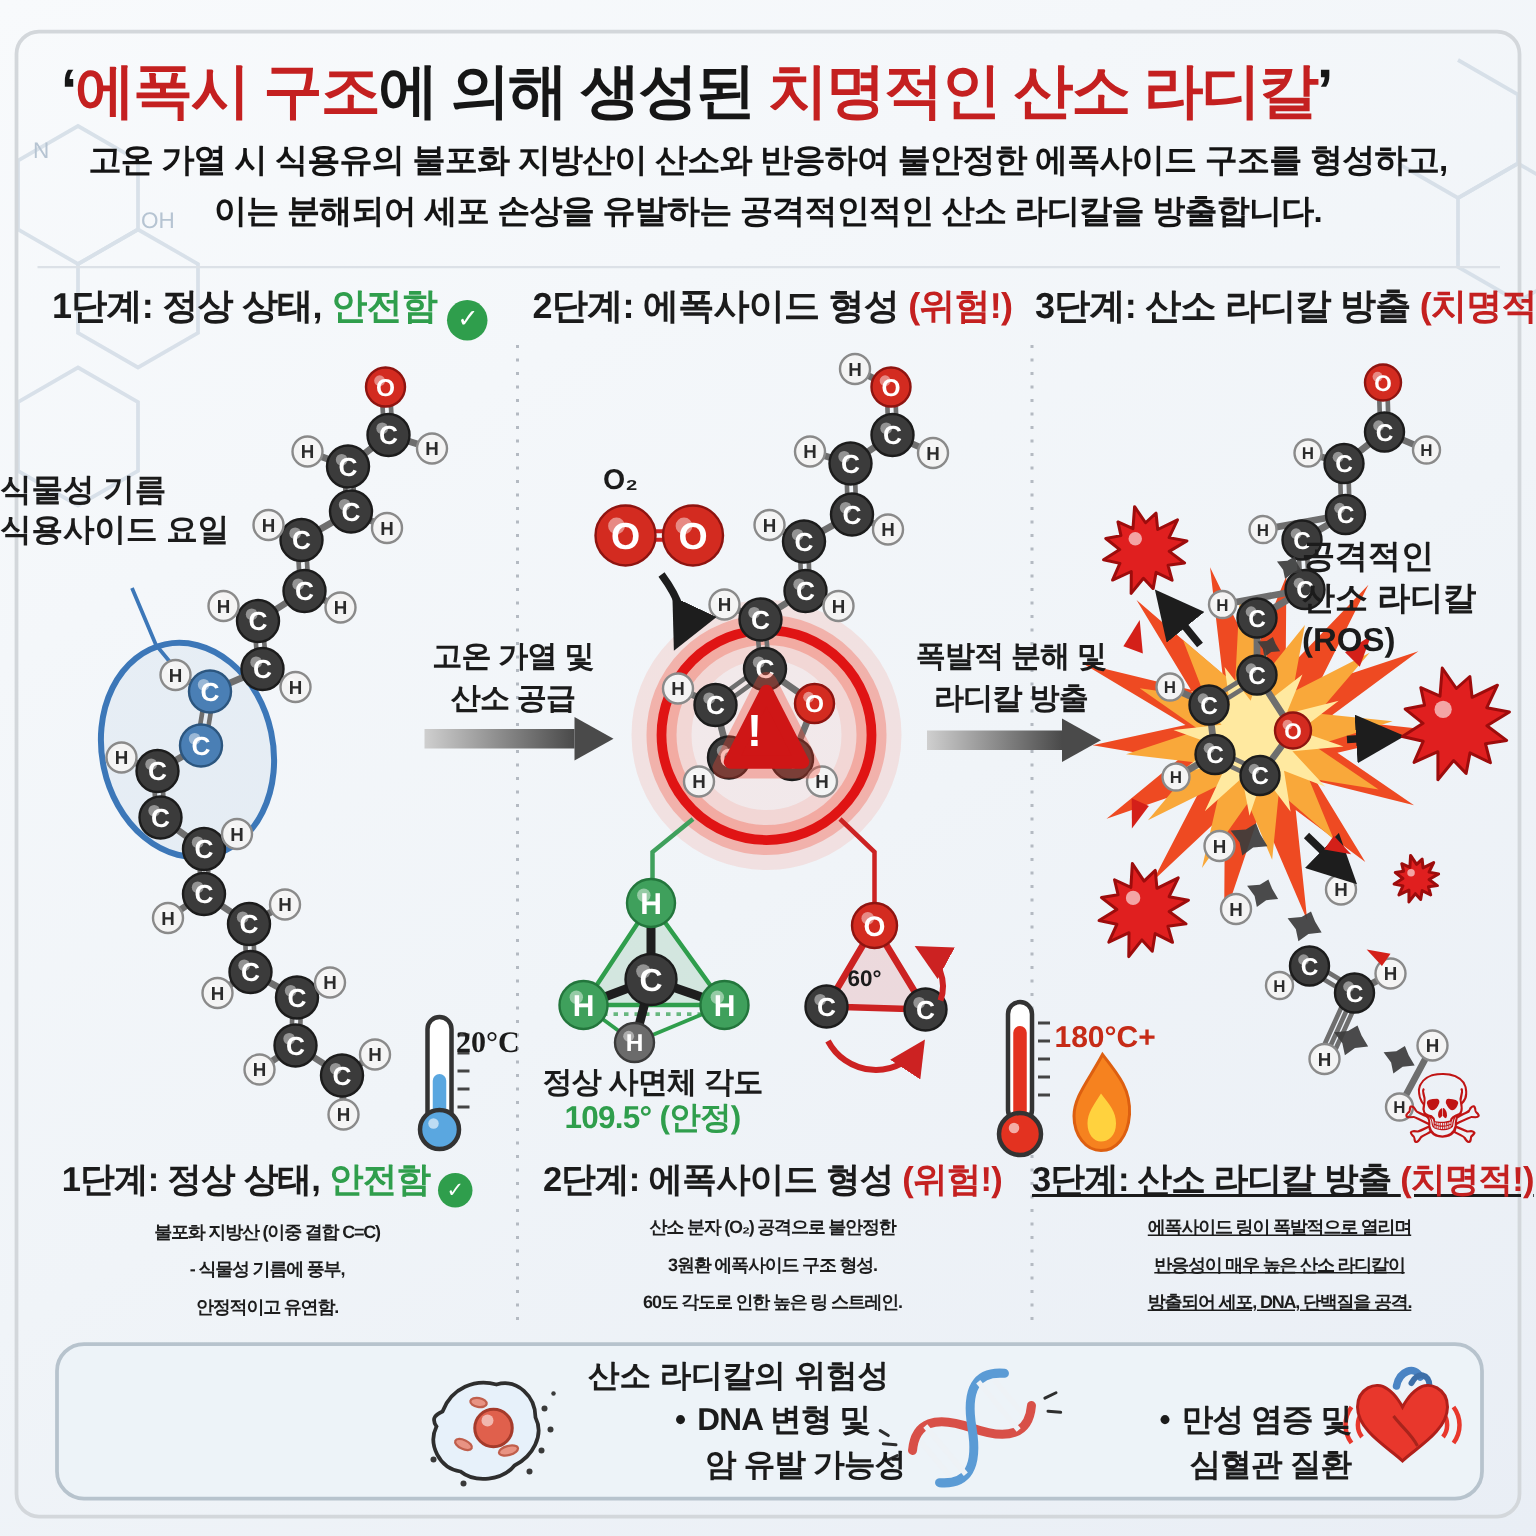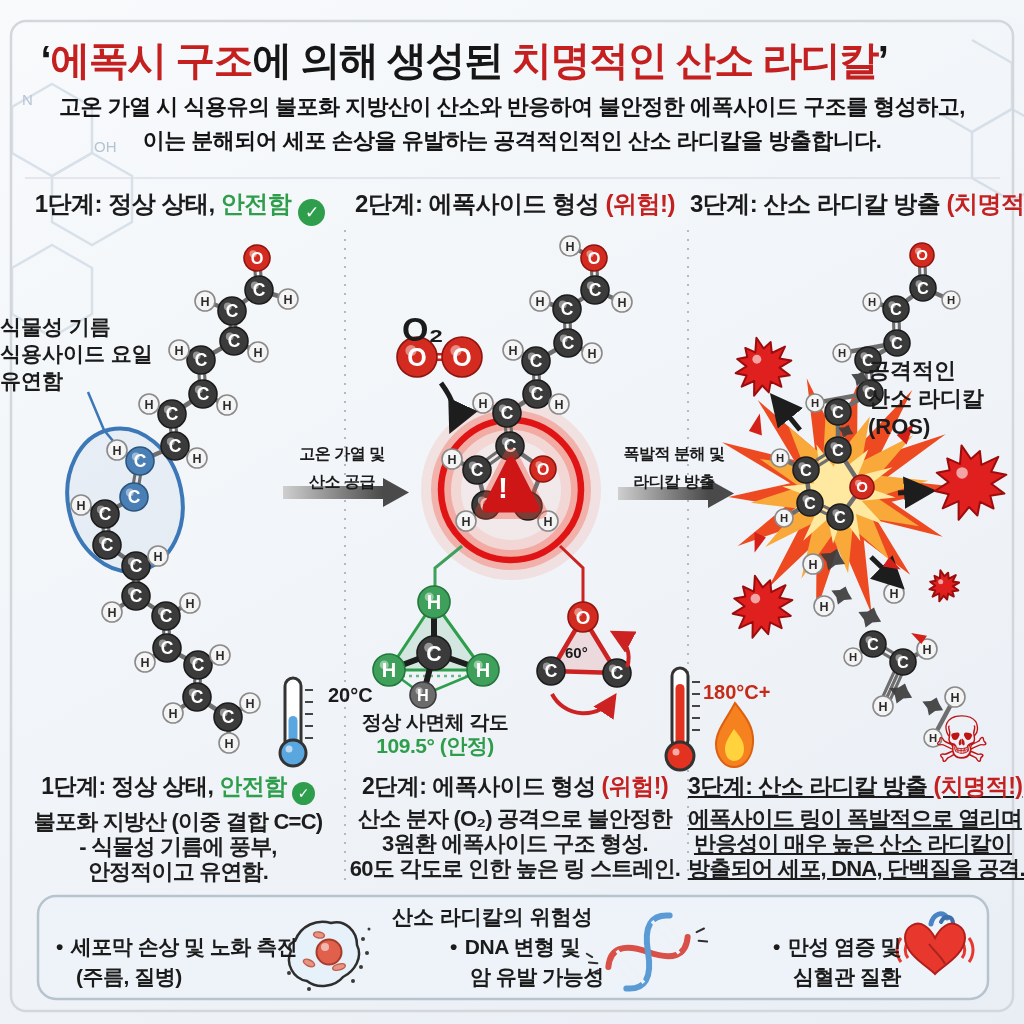--- a/index.html
+++ b/index.html
@@ -11,25 +11,25 @@
   .center{text-align:left;}
   .hl-red{color:#c42020;}
   .hl-green{color:#2f9e4c;}
   .title{top:33px;left:0;width:928px;font-size:40px;letter-spacing:-1.5px;text-align:center;color:#161616;}
   .intro{left:0;width:1024px;font-size:22px;text-align:center;color:#141414;letter-spacing:-0.5px;}
   .step-header{top:188px;font-size:24px;text-align:center;letter-spacing:-0.5px;}
   .check{display:inline-flex;align-items:center;justify-content:center;width:27px;height:27px;border-radius:50%;
     background:#2f9e4c;color:#fff;font-size:17px;font-weight:bold;margin-left:7px;vertical-align:-6px;}
   .check.small{width:23px;height:23px;font-size:14px;vertical-align:-4px;margin-left:5px;}
   .blocklines{line-height:27px;font-size:21px;}
-  .arrow-label{top:440px;width:180px;text-align:center;font-size:16px;line-height:28px;letter-spacing:-0.5px;}
+  .arrow-label{top:424px;width:180px;text-align:center;font-size:20px;line-height:28px;letter-spacing:-0.5px;}
   .caption{top:710px;text-align:center;font-size:20px;line-height:24px;letter-spacing:-0.5px;}
   .footer-block{text-align:center;}
   .footer-title{font-size:23px;letter-spacing:-0.5px;}
-  .footer-body{font-size:22px;line-height:25px;font-weight:bold;color:#1d1d1d;letter-spacing:-0.8px;margin-top:4px;}
+  .footer-body{font-size:12px;line-height:25px;font-weight:bold;color:#1d1d1d;letter-spacing:-0.8px;margin-top:4px;}
   .panel-item{font-size:21px;line-height:30px;letter-spacing:-0.5px;}
   .panel-item .ind{padding-left:20px;}
   .bullet{margin-right:8px;}
 </style>
 </head>
 <body>
 
 <div id="canvas">
 
 <svg id="art" width="1024" height="1024" viewBox="0 0 1024 1024">
@@ -653,24 +653,23 @@
 <div class="t step-header" style="left:350px;width:330px;">
   <span>2단계: 에폭사이드 형성 </span><span class="hl-red">(위험!)</span>
 </div>
 <div class="t step-header" style="left:690px;width:330px;">
   <span>3단계: 산소 라디칼 방출 </span><span class="hl-red">(치명적!)</span>
 </div>
 
 <div class="t center blocklines" style="left:0;top:313px;width:172px;">
   <div>식물성 기름</div>
   <div>식용사이드 요일</div>
-  <div>유연함</div>
-</div>
-
-<div class="t center" style="left:402px;top:310px;width:70px;font-size:34px;">O₂</div>
+</div>
+
+<div class="t center" style="left:402px;top:310px;width:70px;font-size:19px;">O₂</div>
 <div class="t center" style="left:498px;top:471px;width:27px;font-size:30px;color:#fff;">!</div>
 
 <div class="t arrow-label" style="left:252px;">
   <div>고온 가열 및</div>
   <div>산소 공급</div>
 </div>
 <div class="t arrow-label" style="left:584px;">
   <div>폭발적 분해 및</div>
   <div>라디칼 방출</div>
 </div>
@@ -681,21 +680,21 @@
   <div>(ROS)</div>
 </div>
 
 <div class="t center" style="left:565px;top:644px;width:44px;font-size:15px;">60°</div>
 
 <div class="t caption" style="left:340px;width:190px;">
   <div>정상 사면체 각도</div>
   <div class="hl-green" style="font-size:21px;">109.5° (안정)</div>
 </div>
 
-<div class="t" style="left:328px;top:684px;font-size:20px;">20°C</div>
+<div class="t" style="left:304px;top:684px;font-size:20px;font-family:Liberation Serif, serif;">20°C</div>
 <div class="t" style="left:703px;top:681px;font-size:20px;color:#c62b17;">180°C+</div>
 <div class="t center" style="left:933px;top:702px;width:70px;font-size:64px;line-height:76px;color:#c01414;">☠</div>
 
 <div class="t footer-block" style="left:12px;top:771px;width:332px;">
   <div class="footer-title"><span>1단계: 정상 상태, </span><span class="hl-green">안전함</span><span class="check small">✓</span></div>
   <div class="footer-body">
     <div>불포화 지방산 (이중 결합 C=C)</div>
     <div>- 식물성 기름에 풍부,</div>
     <div>안정적이고 유연함.</div>
   </div>
@@ -711,24 +710,20 @@
 <div class="t footer-block" style="left:688px;top:771px;width:330px;text-decoration:underline;">
   <div class="footer-title"><span>3단계: 산소 라디칼 방출 </span><span class="hl-red">(치명적!)</span></div>
   <div class="footer-body">
     <div>에폭사이드 링이 폭발적으로 열리며</div>
     <div>반응성이 매우 높은 산소 라디칼이</div>
     <div>방출되어 세포, DNA, 단백질을 공격.</div>
   </div>
 </div>
 
 <div class="t center" style="left:392px;top:903px;width:340px;font-size:21px;">산소 라디칼의 위험성</div>
-<div class="t panel-item" style="left:56px;top:932px;width:270px;">
-  <div><span class="bullet">•</span><span>세포막 손상 및 노화 측진</span></div>
-  <div class="ind">(주름, 질병)</div>
-</div>
 <div class="t panel-item" style="left:450px;top:932px;width:220px;">
   <div><span class="bullet">•</span><span>DNA 변형 및</span></div>
   <div class="ind">암 유발 가능성</div>
 </div>
 <div class="t panel-item" style="left:773px;top:932px;width:210px;">
   <div><span class="bullet">•</span><span>만성 염증 및</span></div>
   <div class="ind">심혈관 질환</div>
 </div>
 
 </div>

